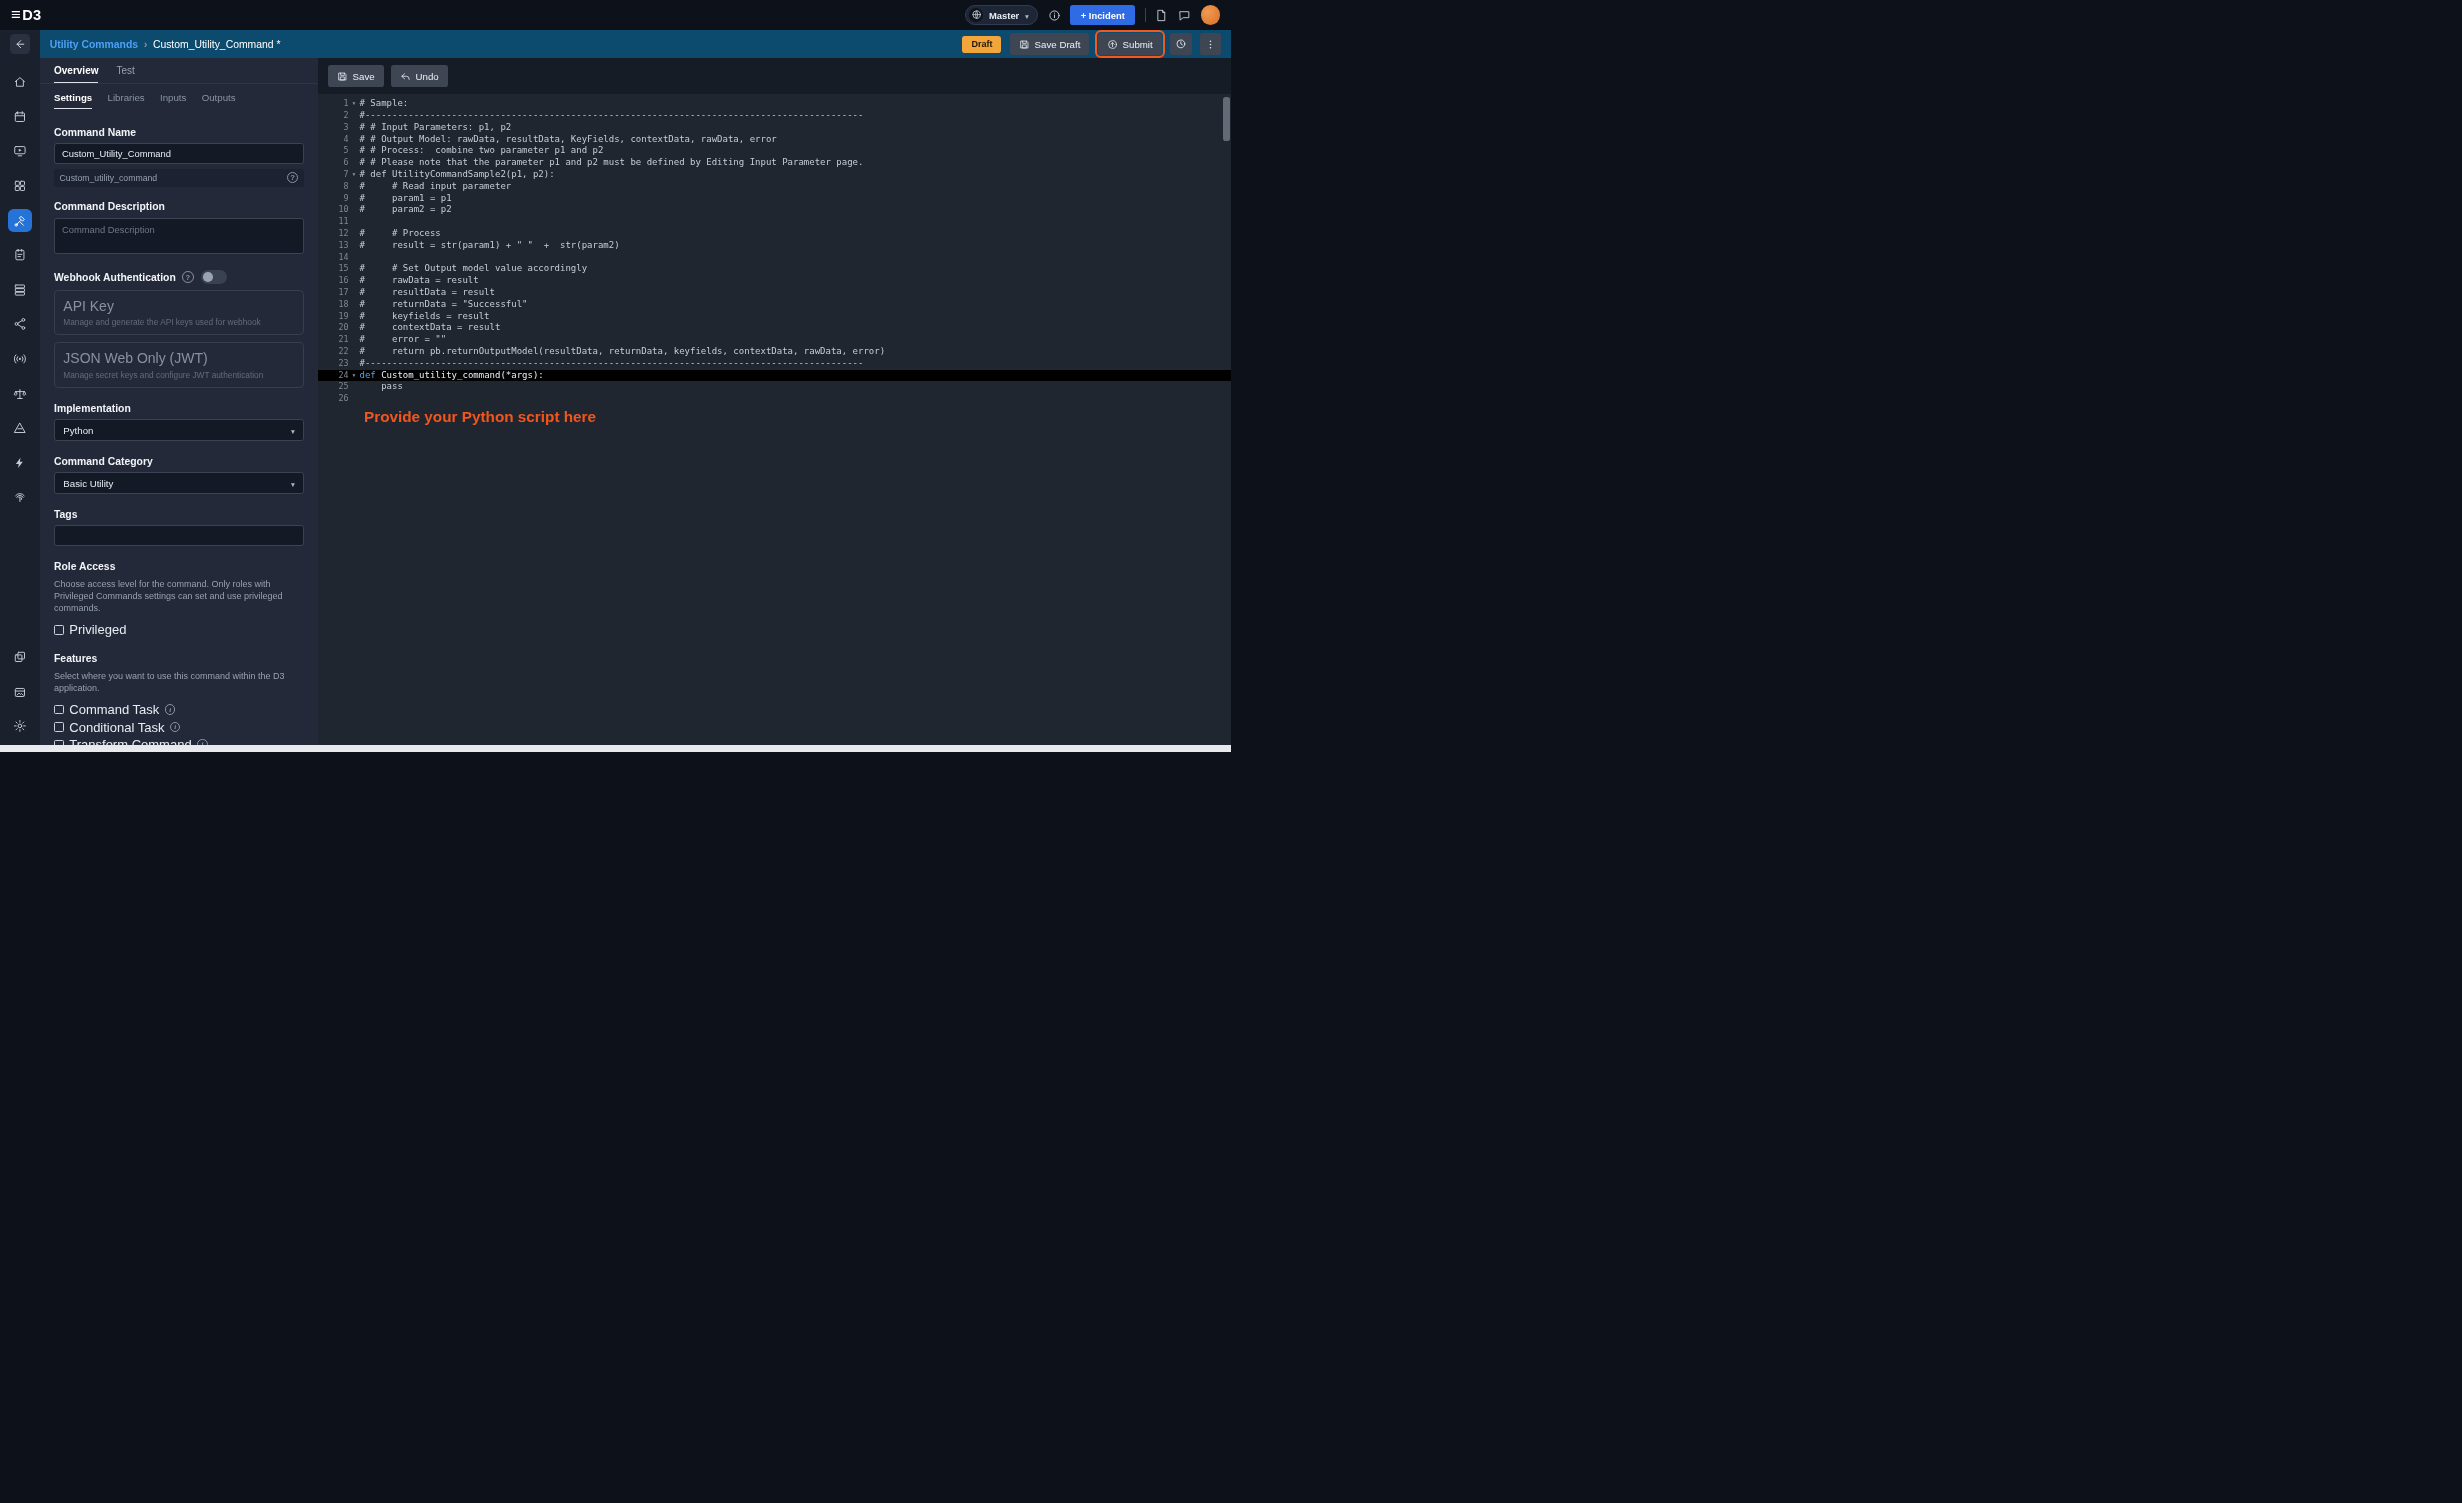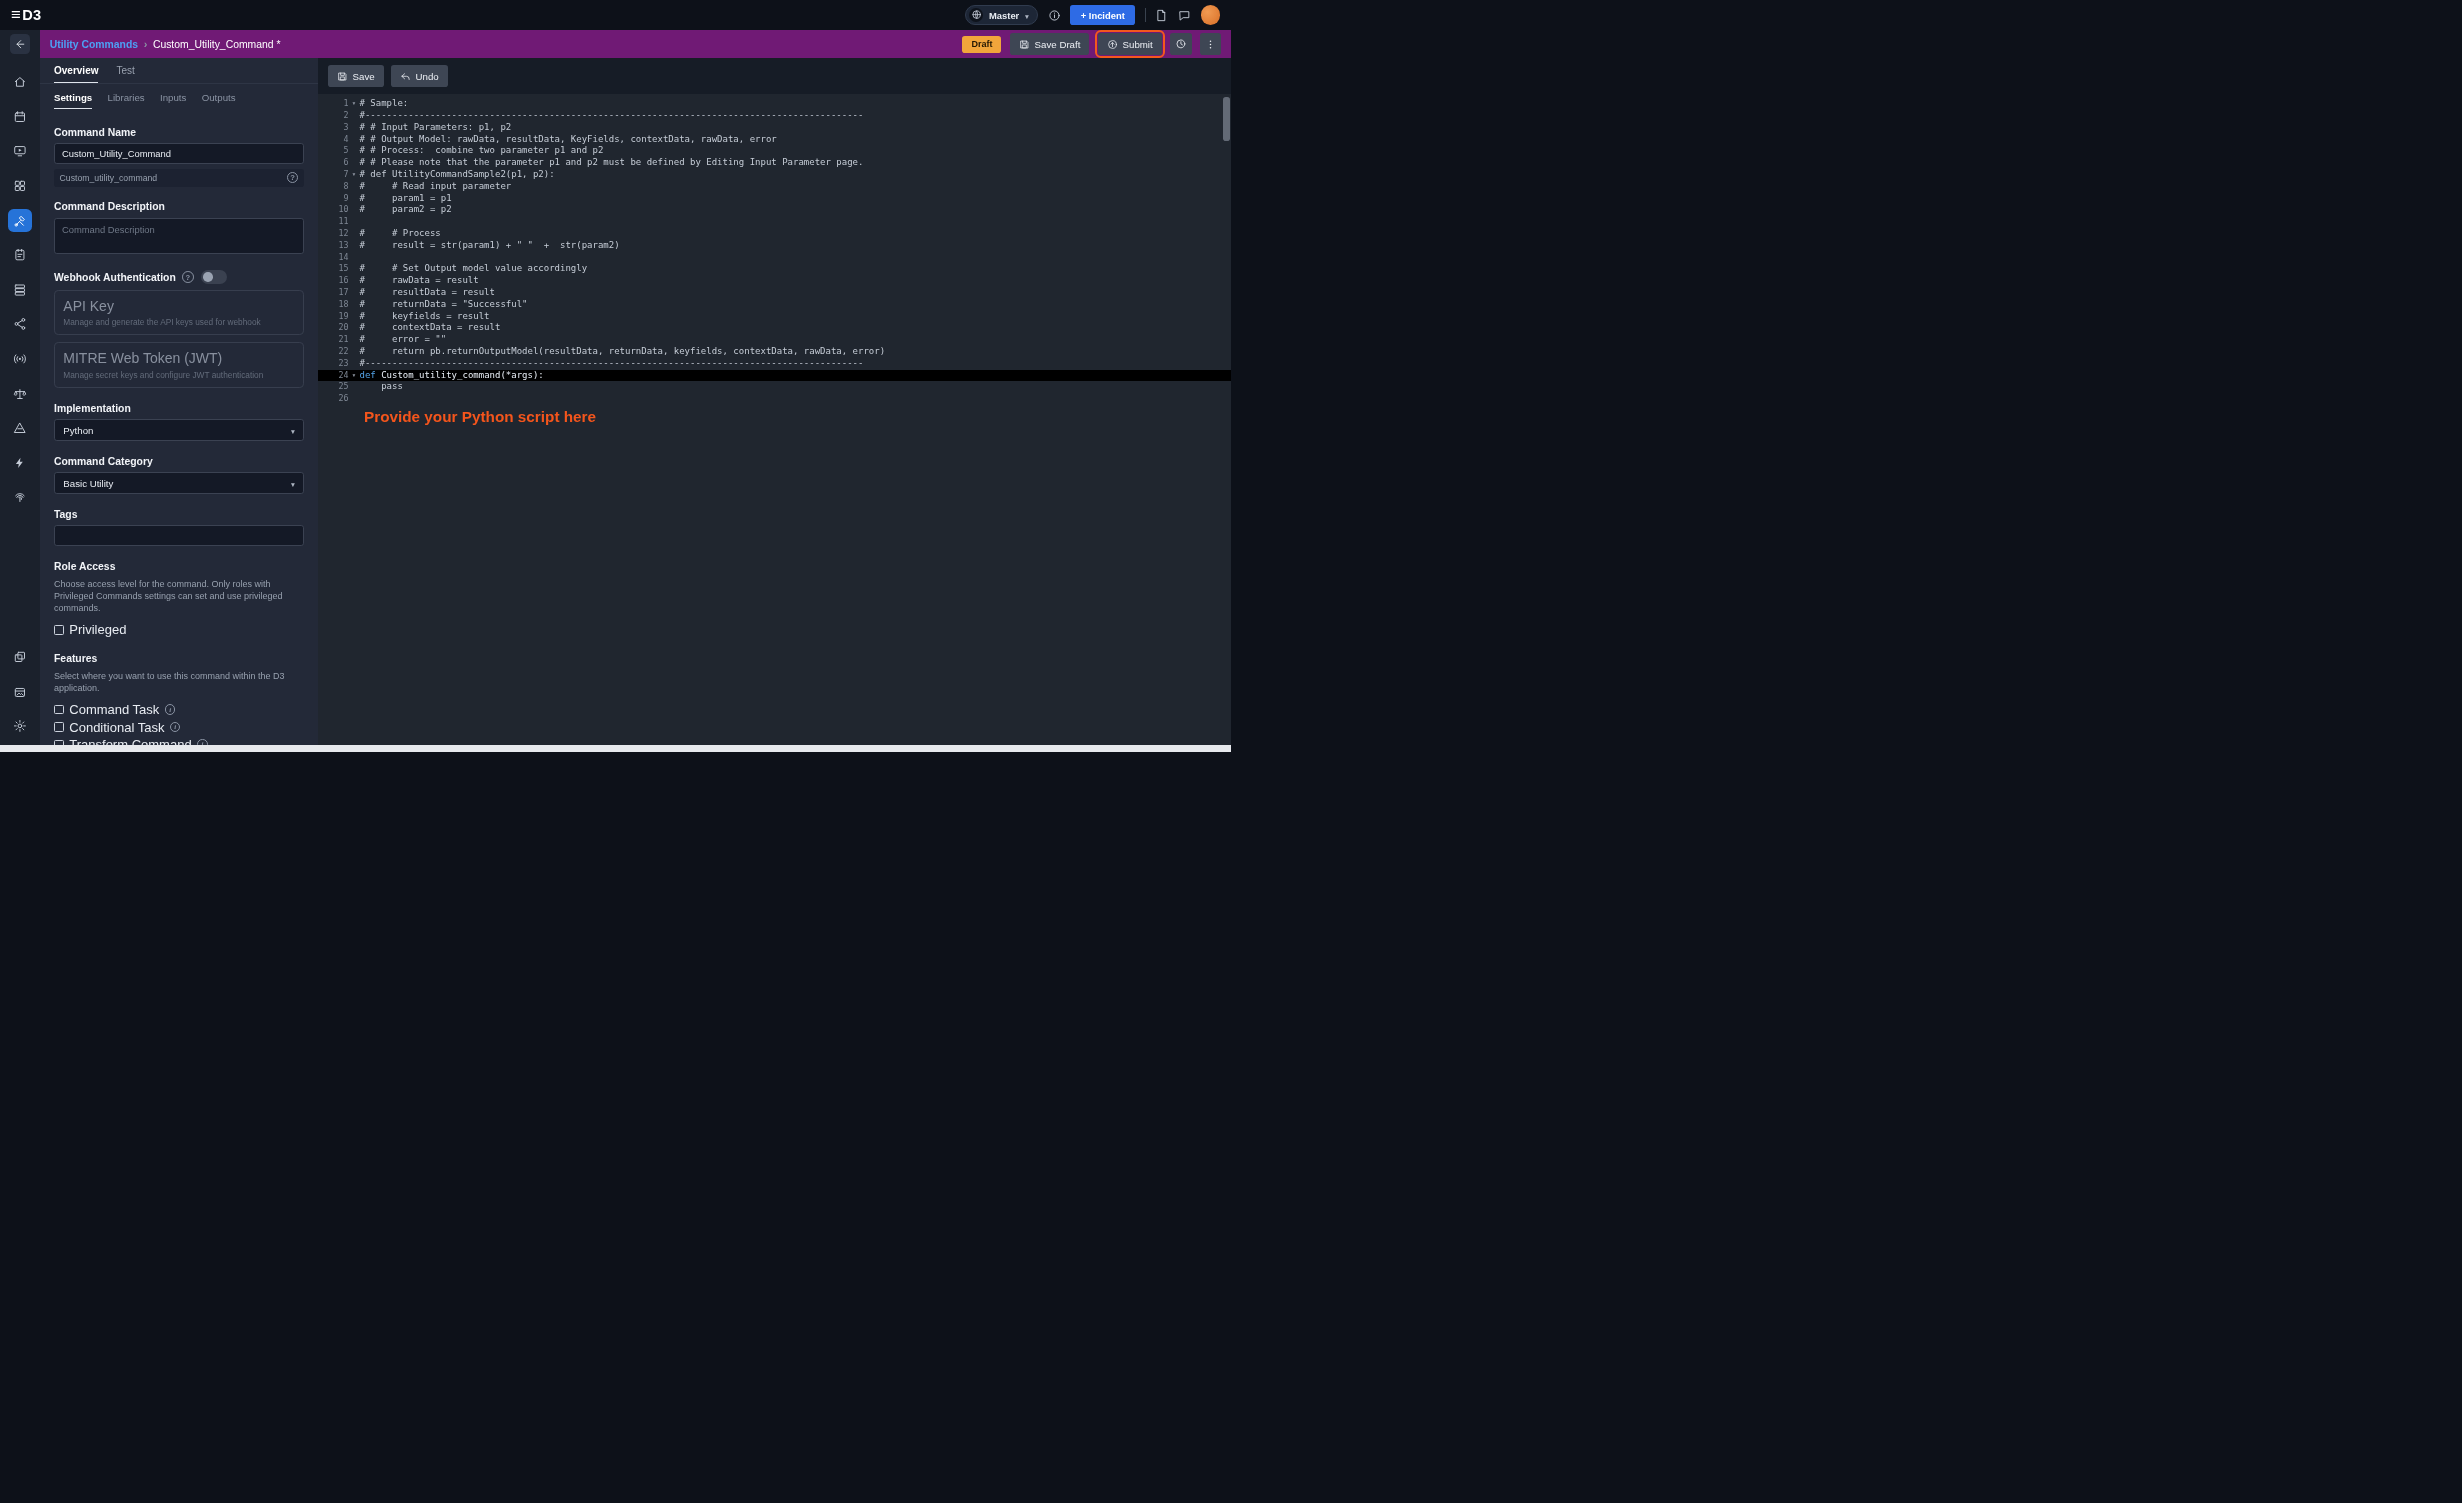--- a/index.html
+++ b/index.html
@@ -40,21 +40,21 @@
   .back-btn { width:19.4px; height:19.4px; border-radius:4.2px; background:#2A3242; color:#E6EAF1; padding:3.5px; cursor:pointer; margin-bottom:16.7px; }
   .side-icons { display:flex; flex-direction:column; align-items:center; gap:11px; flex:1; width:100%; }
   .side-icon { width:23.6px; height:23.6px; border-radius:5.6px; color:#C4CBD6; padding:4.9px; cursor:pointer; }
   .side-icon.active { background:#2673D8; color:#fff; }
   .side-bottom { display:flex; flex-direction:column; align-items:center; gap:11px; margin-top:auto; }
 
   
   .content { flex:1; display:flex; flex-direction:column; min-width:0; }
 
   
-  .crumb-bar { height:28px; background:#701a75; display:flex; align-items:center; padding:0 9.7px; gap:5.6px; }
+  .crumb-bar { height:28px; background:#0c4a6e; display:flex; align-items:center; padding:0 9.7px; gap:5.6px; }
   .crumb-parent { color:#4DA0F5; font-size:10.4px; font-weight:700; cursor:pointer; }
   .crumb-sep::after { content:"›"; color:#8A93A3; font-size:11px; font-weight:700; }
   .crumb-current { color:#FFFFFF; font-size:10.4px; font-weight:400; }
   .crumb-right { margin-left:auto; display:flex; align-items:center; gap:8.3px; }
   .draft-badge { background:#F1A53B; color:#221703; font-size:9px; font-weight:700; padding:3.5px 9px; border-radius:2.8px; }
   .gbtn { height:21.5px; background:#3E4654; border-radius:2.8px; display:flex; align-items:center; gap:4.9px; padding:0 9px; font-size:9.7px; color:#EDF0F5; cursor:pointer; }
   .gbtn .icn { width:11px; height:11px; }
   .gbtn.icon-only { width:21.5px; padding:0; justify-content:center; }
   .submit-btn { outline:2.1px solid #F4581D; outline-offset:1.4px; }
 
@@ -354,21 +354,21 @@
               <span class="q-icon"></span>
               <span class="toggle">
                   <span class="knob"></span>
                 </span>
             </div>
             <div class="auth-card">
               <div class="auth-title">API Key</div>
               <div class="auth-desc">Manage and generate the API keys used for webhook</div>
             </div>
             <div class="auth-card">
-              <div class="auth-title">MITRE Web Token (JWT)</div>
+              <div class="auth-title">JSON Web Only (JWT)</div>
               <div class="auth-desc">Manage secret keys and configure JWT authentication</div>
             </div>
 
             <div class="f-label">Implementation</div>
             <div class="select">
               <span class="select-value">Python</span>
               <span class="chev"></span>
             </div>
 
             <div class="f-label">Command Category</div>

